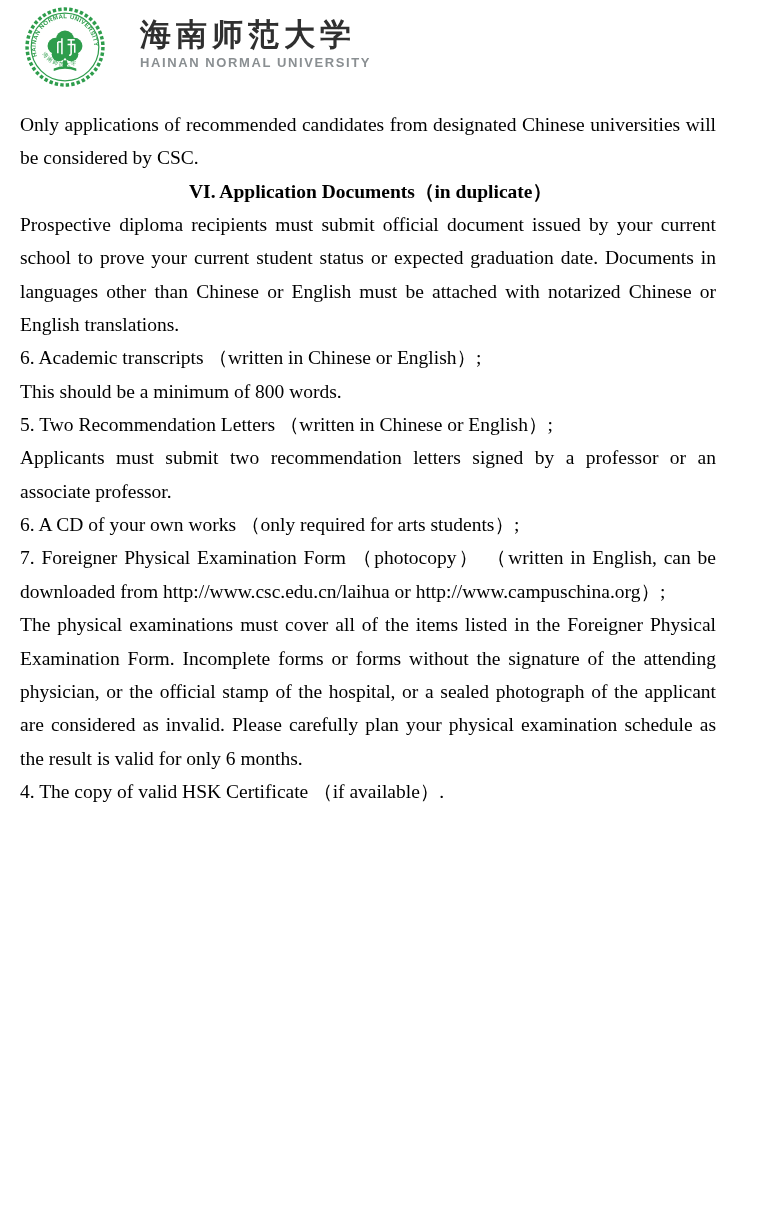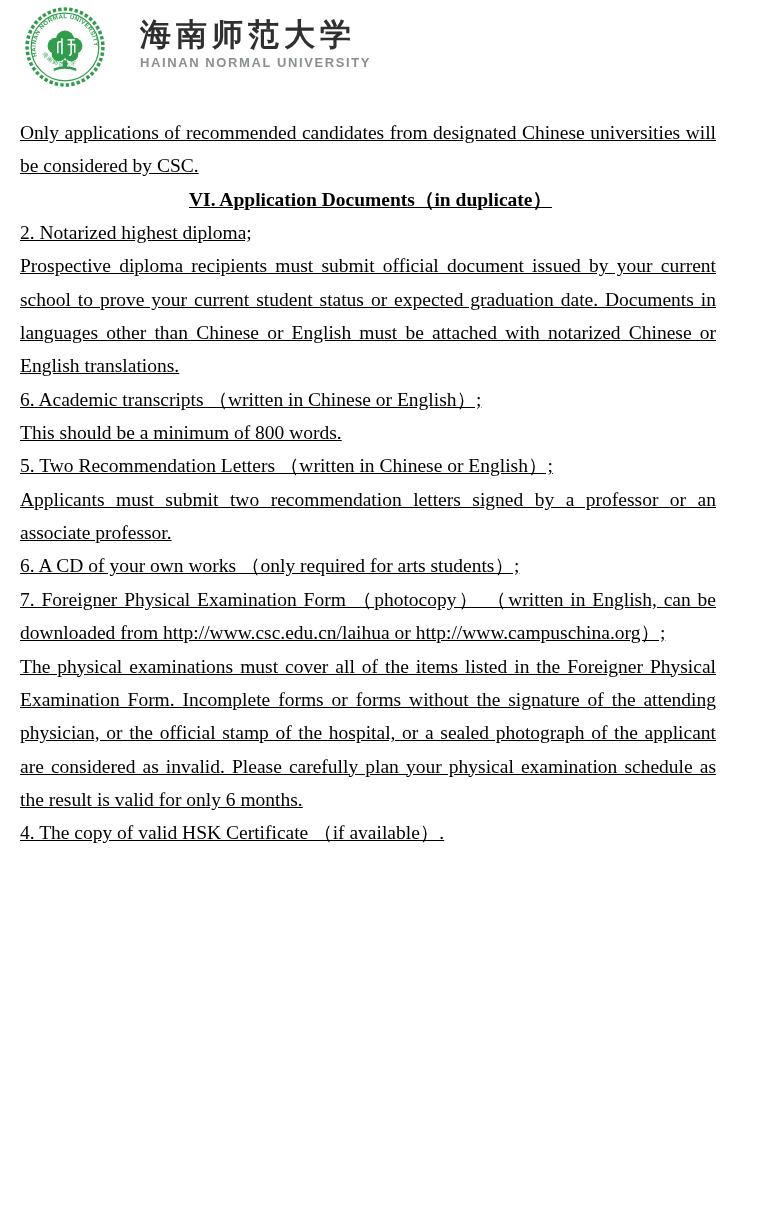--- a/index.html
+++ b/index.html
@@ -31,23 +31,22 @@
     font-size:13px;
     letter-spacing:1.6px;
     color:#8a8f92;
     margin-top:3px;
     white-space:nowrap;
   }
 
   
   .content {
     position:absolute;
-    left:20px; top:116px;
+    left:20px; top:108px;
     width:696px;
-    text-decoration:underline;
   }
   .content p, .content h2 {
     margin:0;
     font-size:19.5px;
     line-height:33.35px;
     text-align:justify;
     font-weight:400;
     font-family:"Liberation Serif","DejaVu Serif",serif;
   }
   .content h2 {
@@ -101,21 +100,20 @@
 
   <div class="wordmark">
     <div class="zh-name">海南师范大学</div>
     <div class="en-name">HAINAN NORMAL UNIVERSITY</div>
   </div>
 </div>
 
 <div class="content">
   <p>Only applications of recommended candidates from designated Chinese universities will be considered by CSC.</p>
   <h2>VI. Application Documents（in duplicate）</h2>
-  <p>2. Notarized highest diploma;</p>
   <p>Prospective diploma recipients must submit official document issued by your current school to prove your current student status or expected graduation date. Documents in languages other than Chinese or English must be attached with notarized Chinese or English translations.</p>
   <p>6. Academic transcripts （written in Chinese or English）;</p>
   <p>This should be a minimum of 800 words.</p>
   <p>5. Two Recommendation Letters （written in Chinese or English）;</p>
   <p>Applicants must submit two recommendation letters signed by a professor or an associate professor.</p>
   <p>6. A CD of your own works （only required for arts students）;</p>
   <p>7. Foreigner Physical Examination Form （photocopy） （written in English, can be downloaded from http://www.csc.edu.cn/laihua or http://www.campuschina.org）;</p>
   <p>The physical examinations must cover all of the items listed in the Foreigner Physical Examination Form. Incomplete forms or forms without the signature of the attending physician, or the official stamp of the hospital, or a sealed photograph of the applicant are considered as invalid. Please carefully plan your physical examination schedule as the result is valid for only 6 months.</p>
   <p>4. The copy of valid HSK Certificate （if available）.</p>
 </div>

